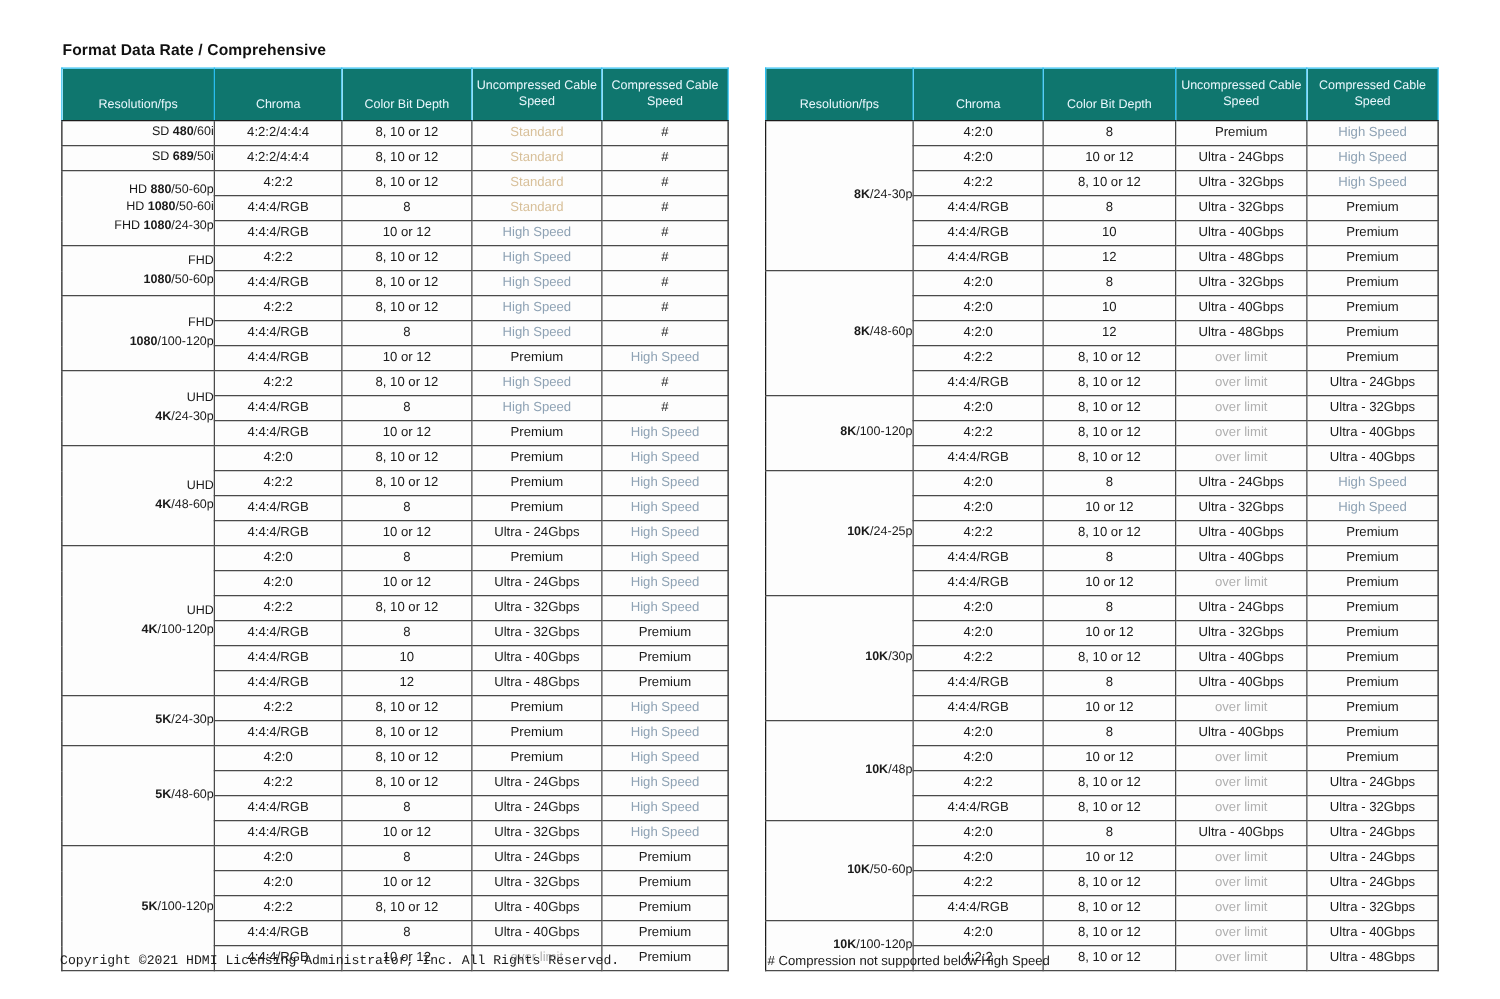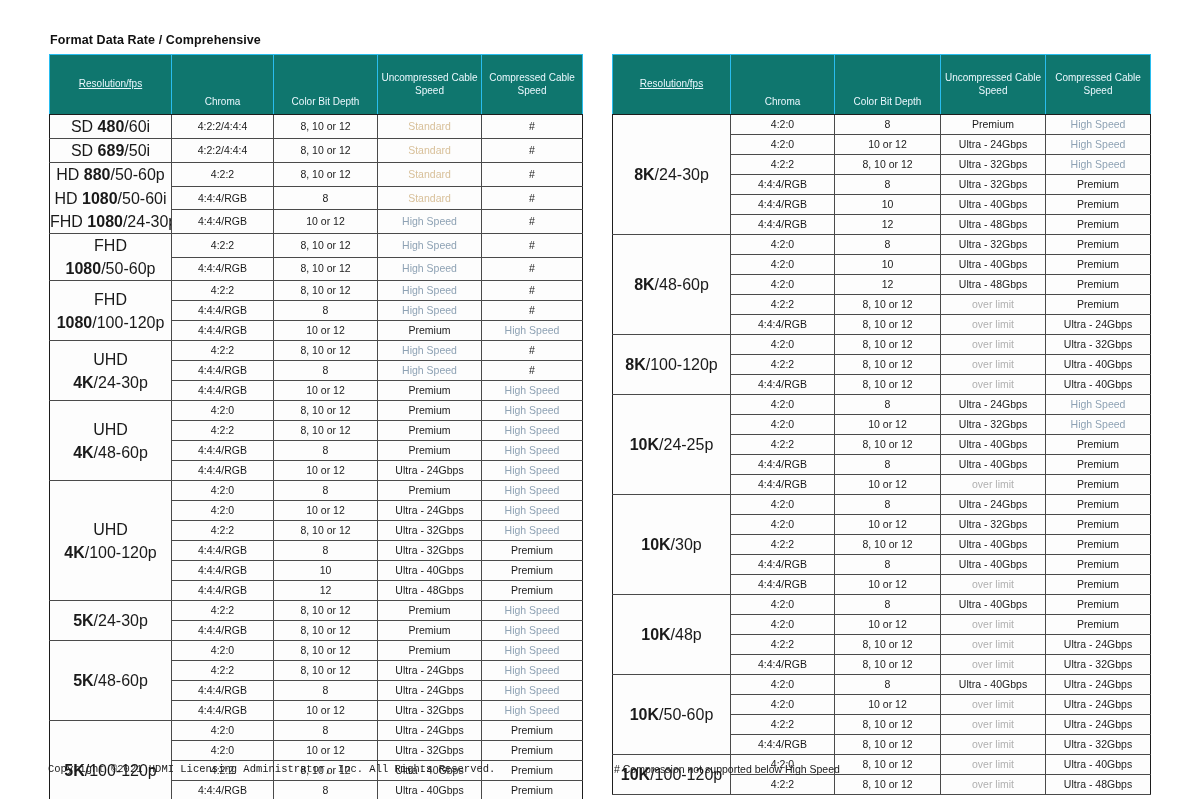--- a/index.html
+++ b/index.html
@@ -45,28 +45,29 @@
     color:#eaf7fd;
     font-weight:normal;
     font-size:10px;
     height:35px;
     border:1px solid #29bdef;
     border-bottom:1.6px solid #1d1d1d;
     padding:0 2px;
     line-height:1.25;
     white-space:normal;
   }
-  thead th.hdr-res{vertical-align:bottom;padding-bottom:24px;text-decoration:underline;}
+  thead th.hdr-res{vertical-align:bottom;padding-bottom:6px;}
   thead th.hdr-chr{vertical-align:bottom;padding-bottom:6px;}
   thead th.hdr-cbd{vertical-align:bottom;padding-bottom:6px;}
 
   td.grp{
-    font-size:16px;
+    font-size:10px;
     border-left:1.6px solid #1d1d1d;
     line-height:1.45;
+    text-align:right;
   }
   td.grp b{font-weight:bold;}
   tr.grp-start td{border-top:1.6px solid #1d1d1d;}
   td.lastcol{border-right:1.6px solid #1d1d1d;}
 
   
   .c-standard{color:#d8c09a;}
   .c-highspeed{color:#8ea2b4;}
   .c-overlimit{color:#b0b0b0;}
   .c-black{color:#1a1a1a;}

